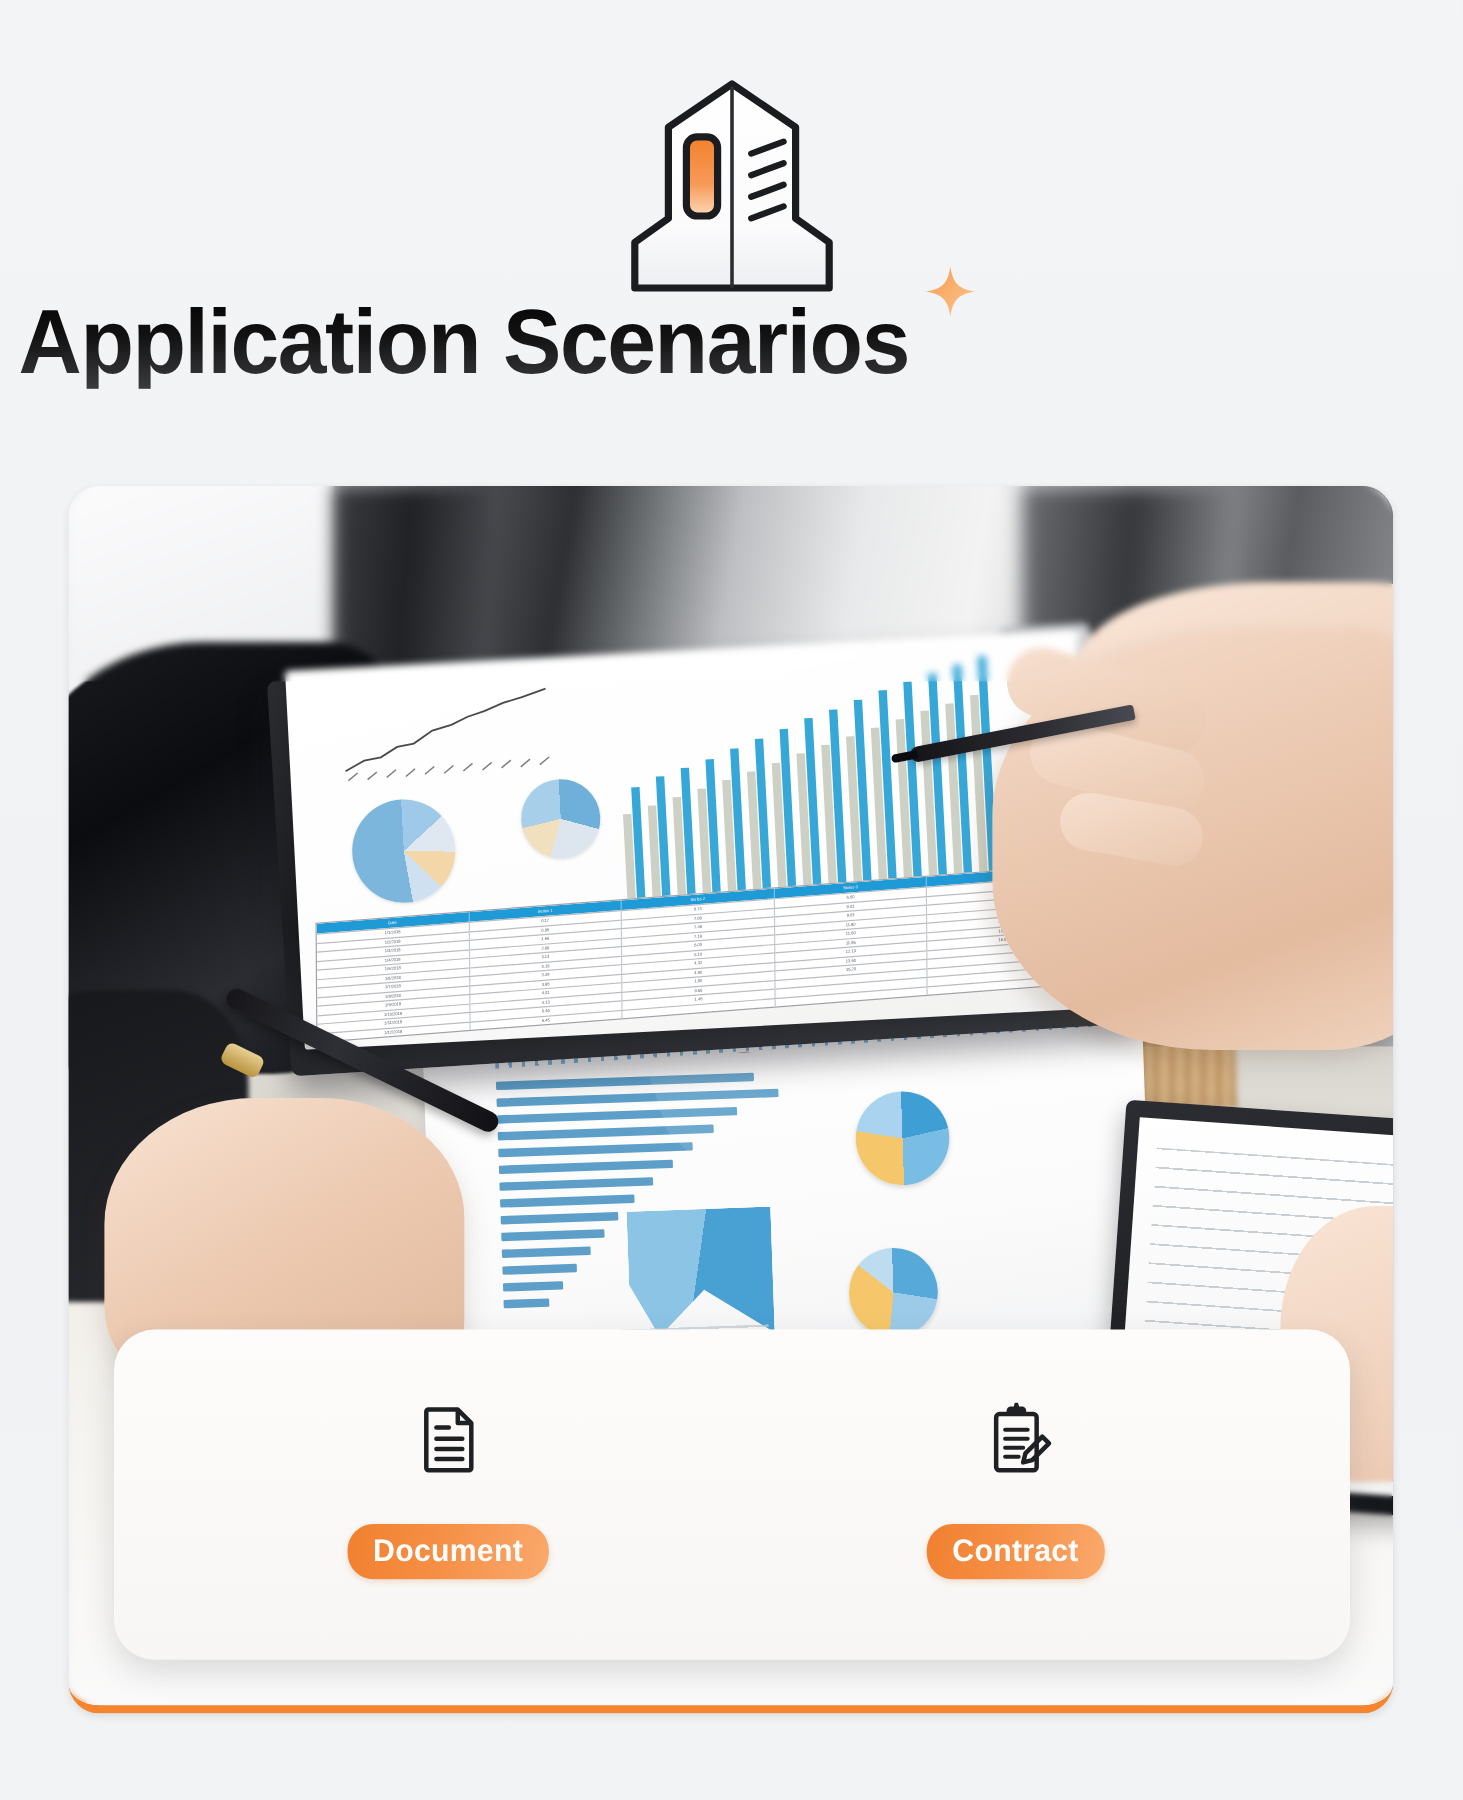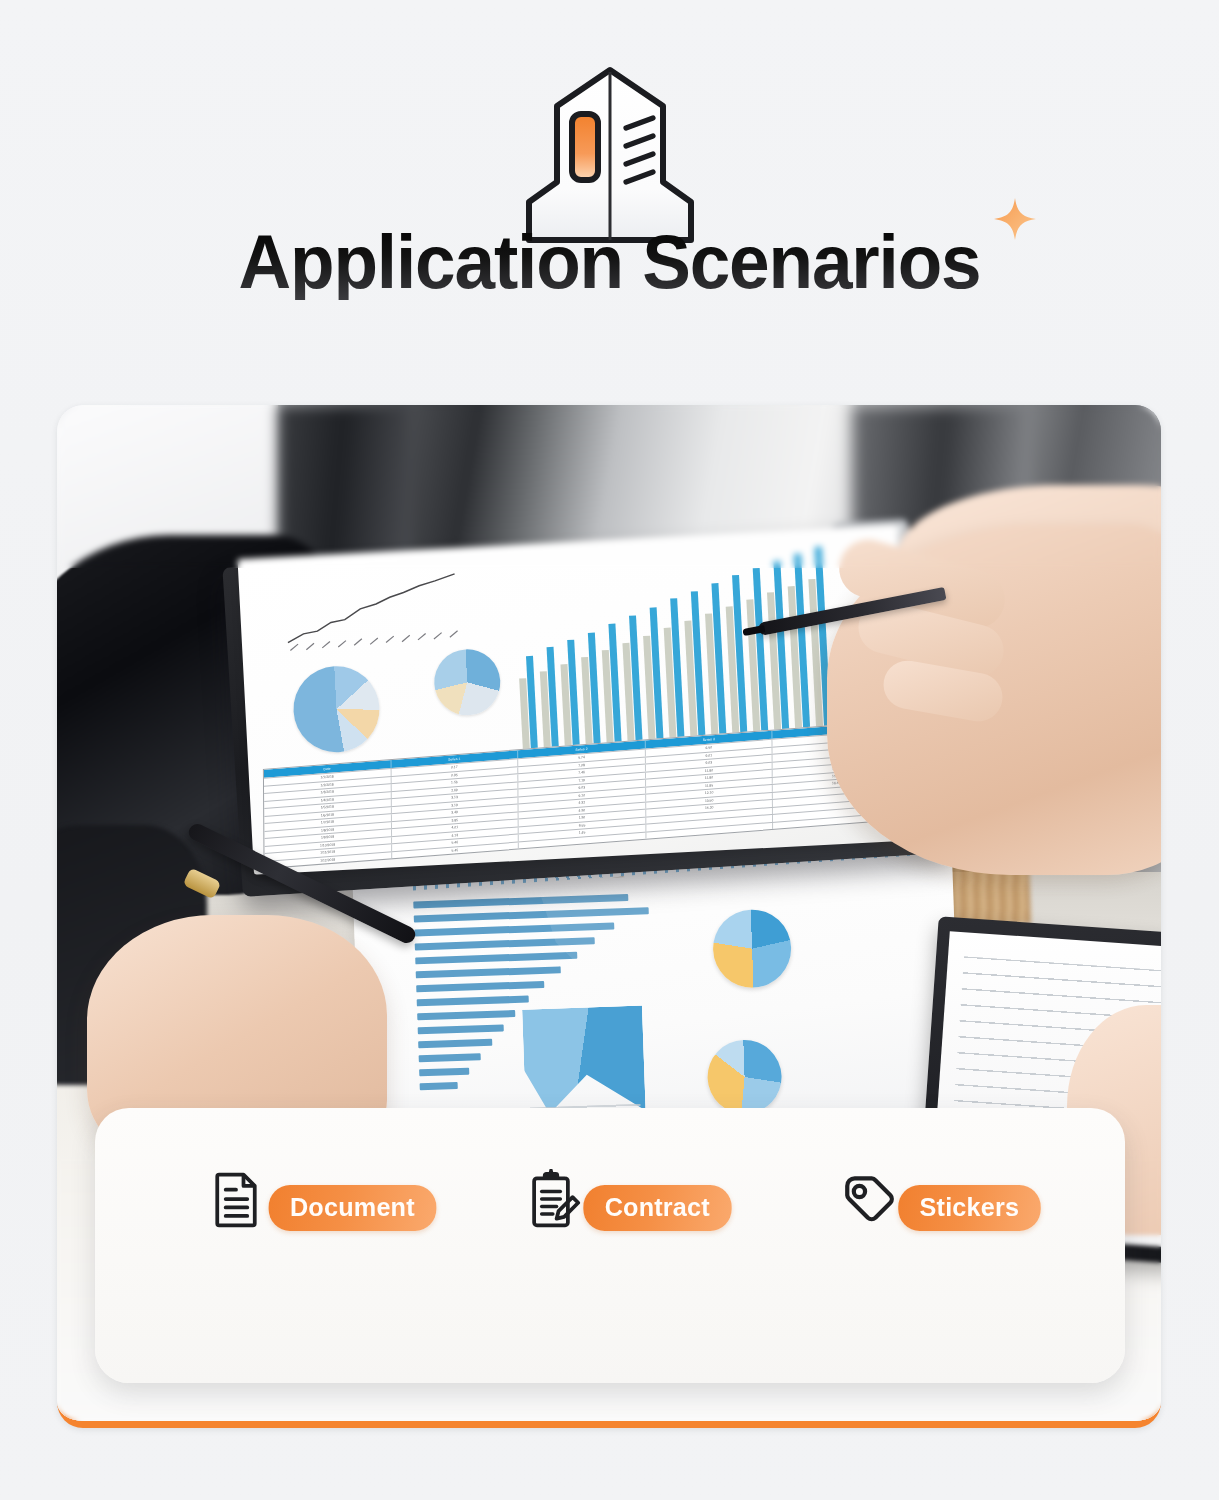--- a/index.html
+++ b/index.html
@@ -32,23 +32,23 @@
     left: 50%;
     top: 62px;
     transform: translateX(-50%);
     width: 230px;
     height: 190px;
   }
 
   .title-row {
     position: absolute;
     left: 0;
-    top: 224px;
+    top: 248px;
     width: 1219px;
-    text-align: center;
+    text-align: left;
     line-height: 1;
   }
 
   .title-inner { position: relative; display: inline-block; }
 
   .page-title {
     display: inline-block;
     font-family: "Liberation Sans", sans-serif;
     font-size: 76px;
     font-weight: bold;
@@ -368,23 +368,24 @@
     left: 0; top: 58px;
     width: 100%;
     display: flex;
     justify-content: space-around;
     align-items: flex-start;
     padding: 0 42px;
   }
 
   .cat-item {
     display: flex;
-    flex-direction: row;
+    flex-direction: column;
     align-items: center;
     width: 178px;
+    gap: 21px;
   }
 
   .cat-icon {
     width: 66px;
     height: 66px;
     display: flex;
     align-items: center;
     justify-content: center;
     margin-bottom: 17px;
   }
@@ -732,26 +733,17 @@
       <line x1="22" y1="24" x2="42" y2="24"></line>
       <line x1="22" y1="32" x2="42" y2="32"></line>
       <line x1="22" y1="40" x2="38" y2="40"></line>
       <line x1="22" y1="48" x2="34" y2="48"></line>
     </g>
     <path d="M55 30 l6 6 -15 15 -8 2 2 -8 Z" fill="none" stroke="#1f2023" stroke-width="4" stroke-linejoin="round"></path>
   </svg>
 </div>
             <div class="cat-pill">Contract</div>
           </div>
-          <div class="cat-item">
-            <div class="cat-icon">
-  <svg viewBox="0 0 64 64" width="60" height="60">
-    <path d="M12 18 a8 8 0 0 1 8 -8 h18 a6 6 0 0 1 4 2 l16 16 a6 6 0 0 1 0 8 L42 52 a6 6 0 0 1 -8 0 L14 32 a6 6 0 0 1 -2 -4 Z" fill="none" stroke="#1f2023" stroke-width="4.5" stroke-linejoin="round"></path>
-    <circle cx="25" cy="24" r="6" fill="none" stroke="#1f2023" stroke-width="4.5"></circle>
-  </svg>
-</div>
-            <div class="cat-pill">Stickers</div>
-          </div>
         </div>
     </div>
   </div>
 
 </div>
 
 </body></html>

